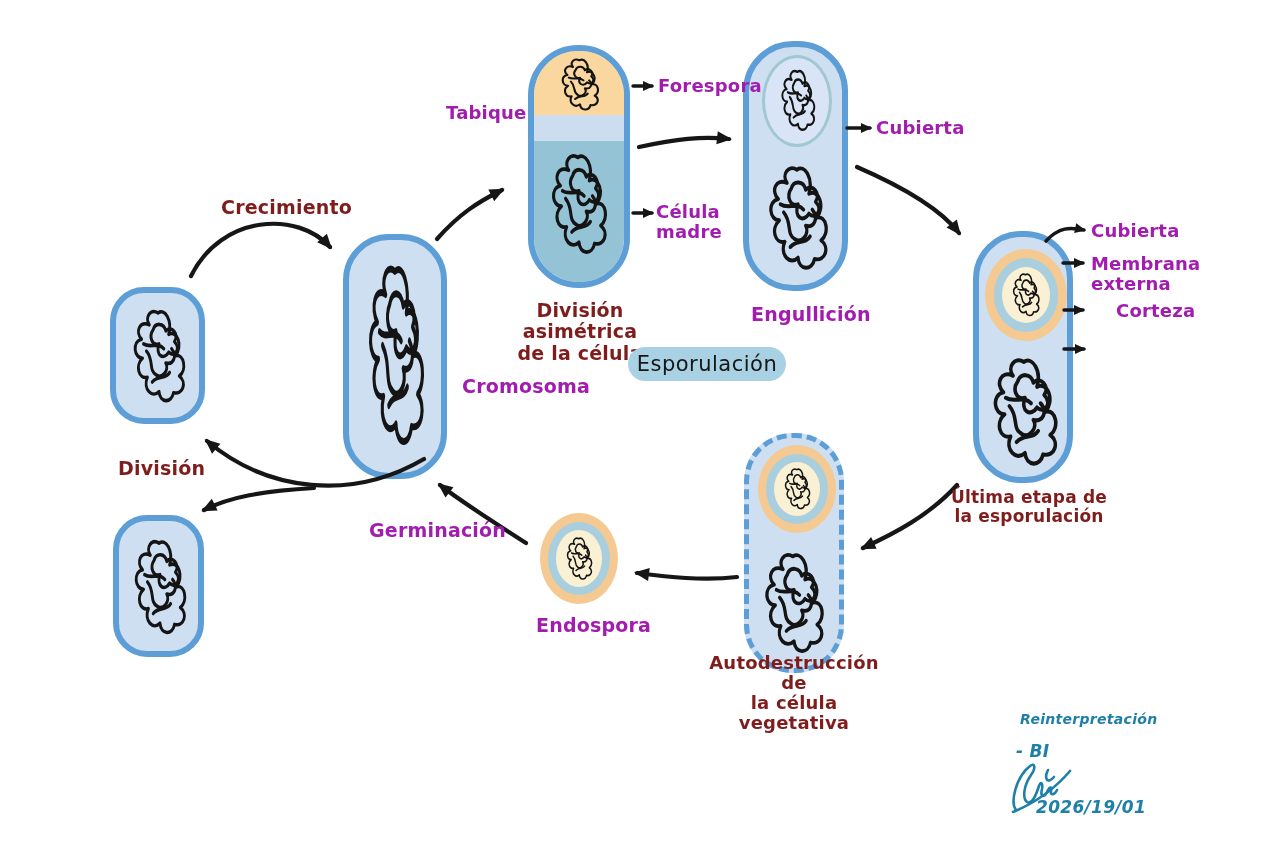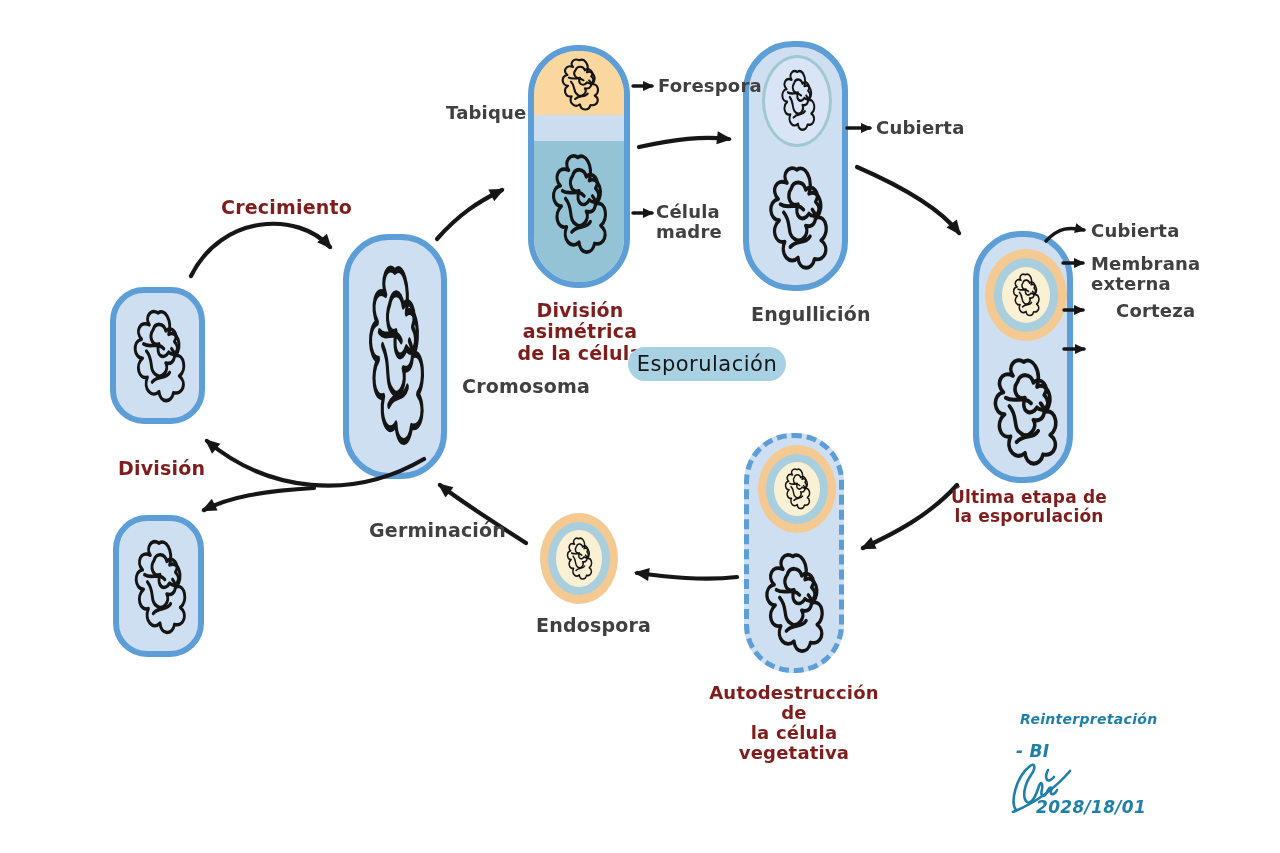--- a/index.html
+++ b/index.html
@@ -26,21 +26,21 @@
   .spore { position:absolute; border-radius:50%; background:#f5c992;
     display:flex; align-items:center; justify-content:center; }
   .spore-mid { width:79%; height:80%; border-radius:50%; background:#a9cfdf;
     display:flex; align-items:center; justify-content:center; }
   .spore-core { width:75%; height:77%; border-radius:50%; background:#faf0d3;
     display:flex; align-items:center; justify-content:center; }
   .spore-core svg { width:62%; height:82%; }
 
   
   .lbl { position:absolute; line-height:1.12; letter-spacing:0.2px; }
-  .teal { color:#404040; font-weight:bold; font-size:18px; }
+  .teal { color:#a21caf; font-weight:bold; font-size:18px; }
   .red  { color:#7f1d1d; font-weight:bold; font-size:18px; }
   .blk  { color:#222; font-size:23px; }
   .multiline { white-space:pre-line; text-align:center; }
   .badge { position:absolute; left:628px; top:347px; width:158px; height:34px;
     background:#a8d2e3; border-radius:17px; display:flex; align-items:center;
     justify-content:center; color:#161616; font-size:21px; letter-spacing:0.5px; }
 
   
   .sig { position:absolute; color:#1e7fa8; font-style:italic; font-weight:bold;
     letter-spacing:0.3px; }
@@ -198,31 +198,31 @@
 
   <div class="lbl teal" style="left:876px; top:118px;">Cubierta</div>
 
   <div class="lbl teal" style="left:1091px; top:221px;">Cubierta</div>
   <div class="lbl teal" style="left:1091px; top:254px;">Membrana externa</div>
   <div class="lbl teal" style="left:1091px; top:301px;margin-left:25px;">Corteza</div>
 
   <div class="lbl red multiline" style="left:948px; top:488px; width:162px; font-size:17px;">Última etapa de
 la esporulación</div>
 
-  <div class="lbl red multiline" style="left:698px; top:683px; width:192px; font-size:18px;">Autodestrucción de
+  <div class="lbl red multiline" style="left:698px; top:653px; width:192px; font-size:18px;">Autodestrucción de
 la célula vegetativa</div>
 
   <div class="lbl teal" style="left:536px; top:615px; font-size:19px;">Endospora</div>
 
   <div class="lbl teal" style="left:369px; top:520px; font-size:19px;">Germinación</div>
 
   <div class="sig" style="left:1020px; top:711px; font-size:14px;">Reinterpretación</div>
   <div class="sig" style="left:1016px; top:741px; font-size:17px;">- BI</div>
   <svg style="position:absolute; left:1008px; top:757px;" width="72" height="56" viewBox="0 0 72 56">
     <g fill="none" stroke="#1e7fa8" stroke-width="2.6" stroke-linecap="round" stroke-linejoin="round">
       <path d="M8,53 C2,45 8,20 22,9 C27,5 28,11 23,18 C16,28 14,41 19,45 C24,48 28,38 31,29 C33,24 35,26 34,32 C32,40 36,42 40,33 C42,29 44,30 43,34 C42,38 46,39 49,33"></path>
       <path d="M40,13 C36,21 39,28 46,20"></path>
       <path d="M5,55 C22,48 44,35 62,14"></path>
     </g>
   </svg>
-  <div class="sig" style="left:1036px; top:797px; font-size:17px;">2028/18/01</div>
+  <div class="sig" style="left:1036px; top:797px; font-size:17px;">2026/19/01</div>
 
 </div>
 
 </body></html>

